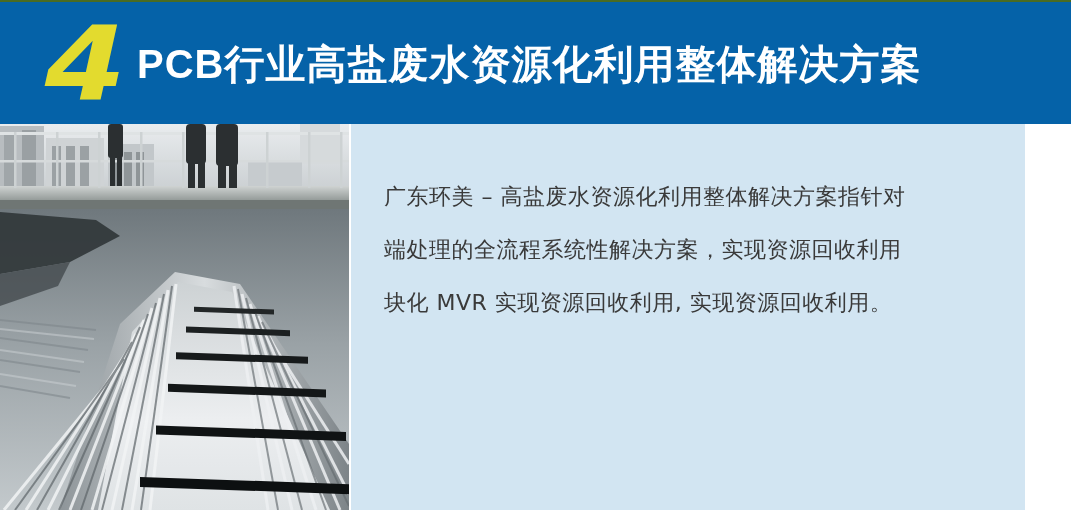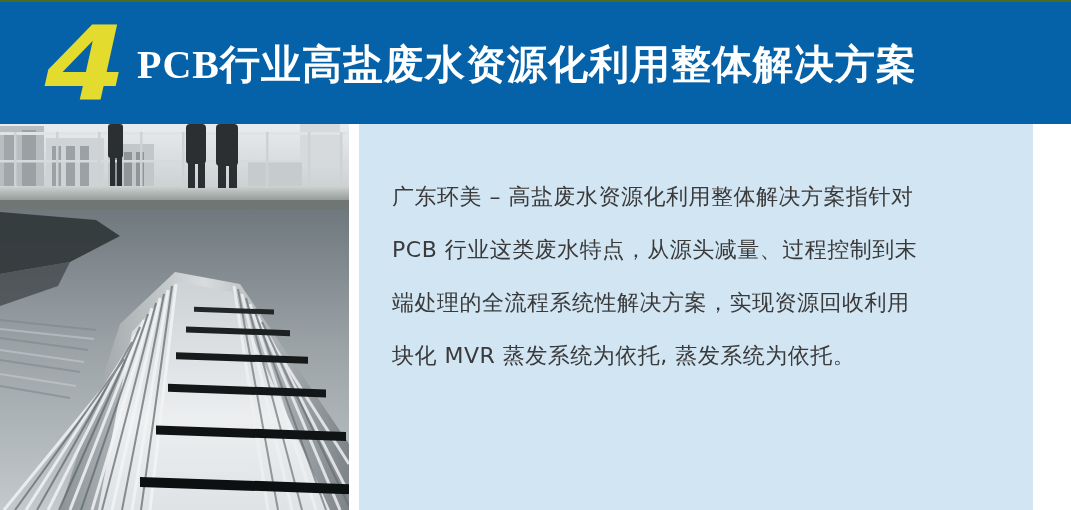--- a/index.html
+++ b/index.html
@@ -43,37 +43,37 @@
     position:absolute;
     left:137px; top:0;
     height:124px;
     display:flex;
     align-items:center;
     font-size:40px;
     font-weight:bold;
     color:#ffffff;
     letter-spacing:1px;
     white-space:nowrap;
-    font-family:Liberation Serif, serif;
+    font-family:Liberation Sans, sans-serif;
   }
 
   
   .photo {
     position:absolute;
     left:0; top:124px;
     width:349px; height:386px;
     overflow:hidden;
     background:#9aa3a8;
   }
   .photo svg { display:block; width:349px; height:386px; }
 
   
   .panel {
     position:absolute;
-    left:359px; top:124px;
+    left:351px; top:124px;
     width:674px; height:386px;
     background:#D2E5F2;
   }
   .panel-body {
     position:absolute;
     left:33px; top:46px;
     width:650px;
   }
   .panel-line {
     font-size:22px;
@@ -232,19 +232,18 @@
 
       <path d="M200 160 L214 160 L208 386 L192 386 Z" fill="#20242600"></path>
 
       <rect x="0" y="0" width="349" height="386" fill="url(#vig)" opacity="0"></rect>
     </svg>
   </div>
 
   <div class="panel">
     <div class="panel-body">
       <div class="panel-line">广东环美 – 高盐废水资源化利用整体解决方案指针对</div>
-      <div class="panel-line">PCB 行业这类废水特点，从源头减量、过程控制到末</div>
       <div class="panel-line">端处理的全流程系统性解决方案，实现资源回收利用</div>
-      <div class="panel-line">块化 MVR 蒸发系统为依托, 蒸发系统为依托。</div>
+      <div class="panel-line">块化 MVR 实现资源回收利用, 实现资源回收利用。</div>
     </div>
   </div>
 
 </div>
 
 </body></html>

